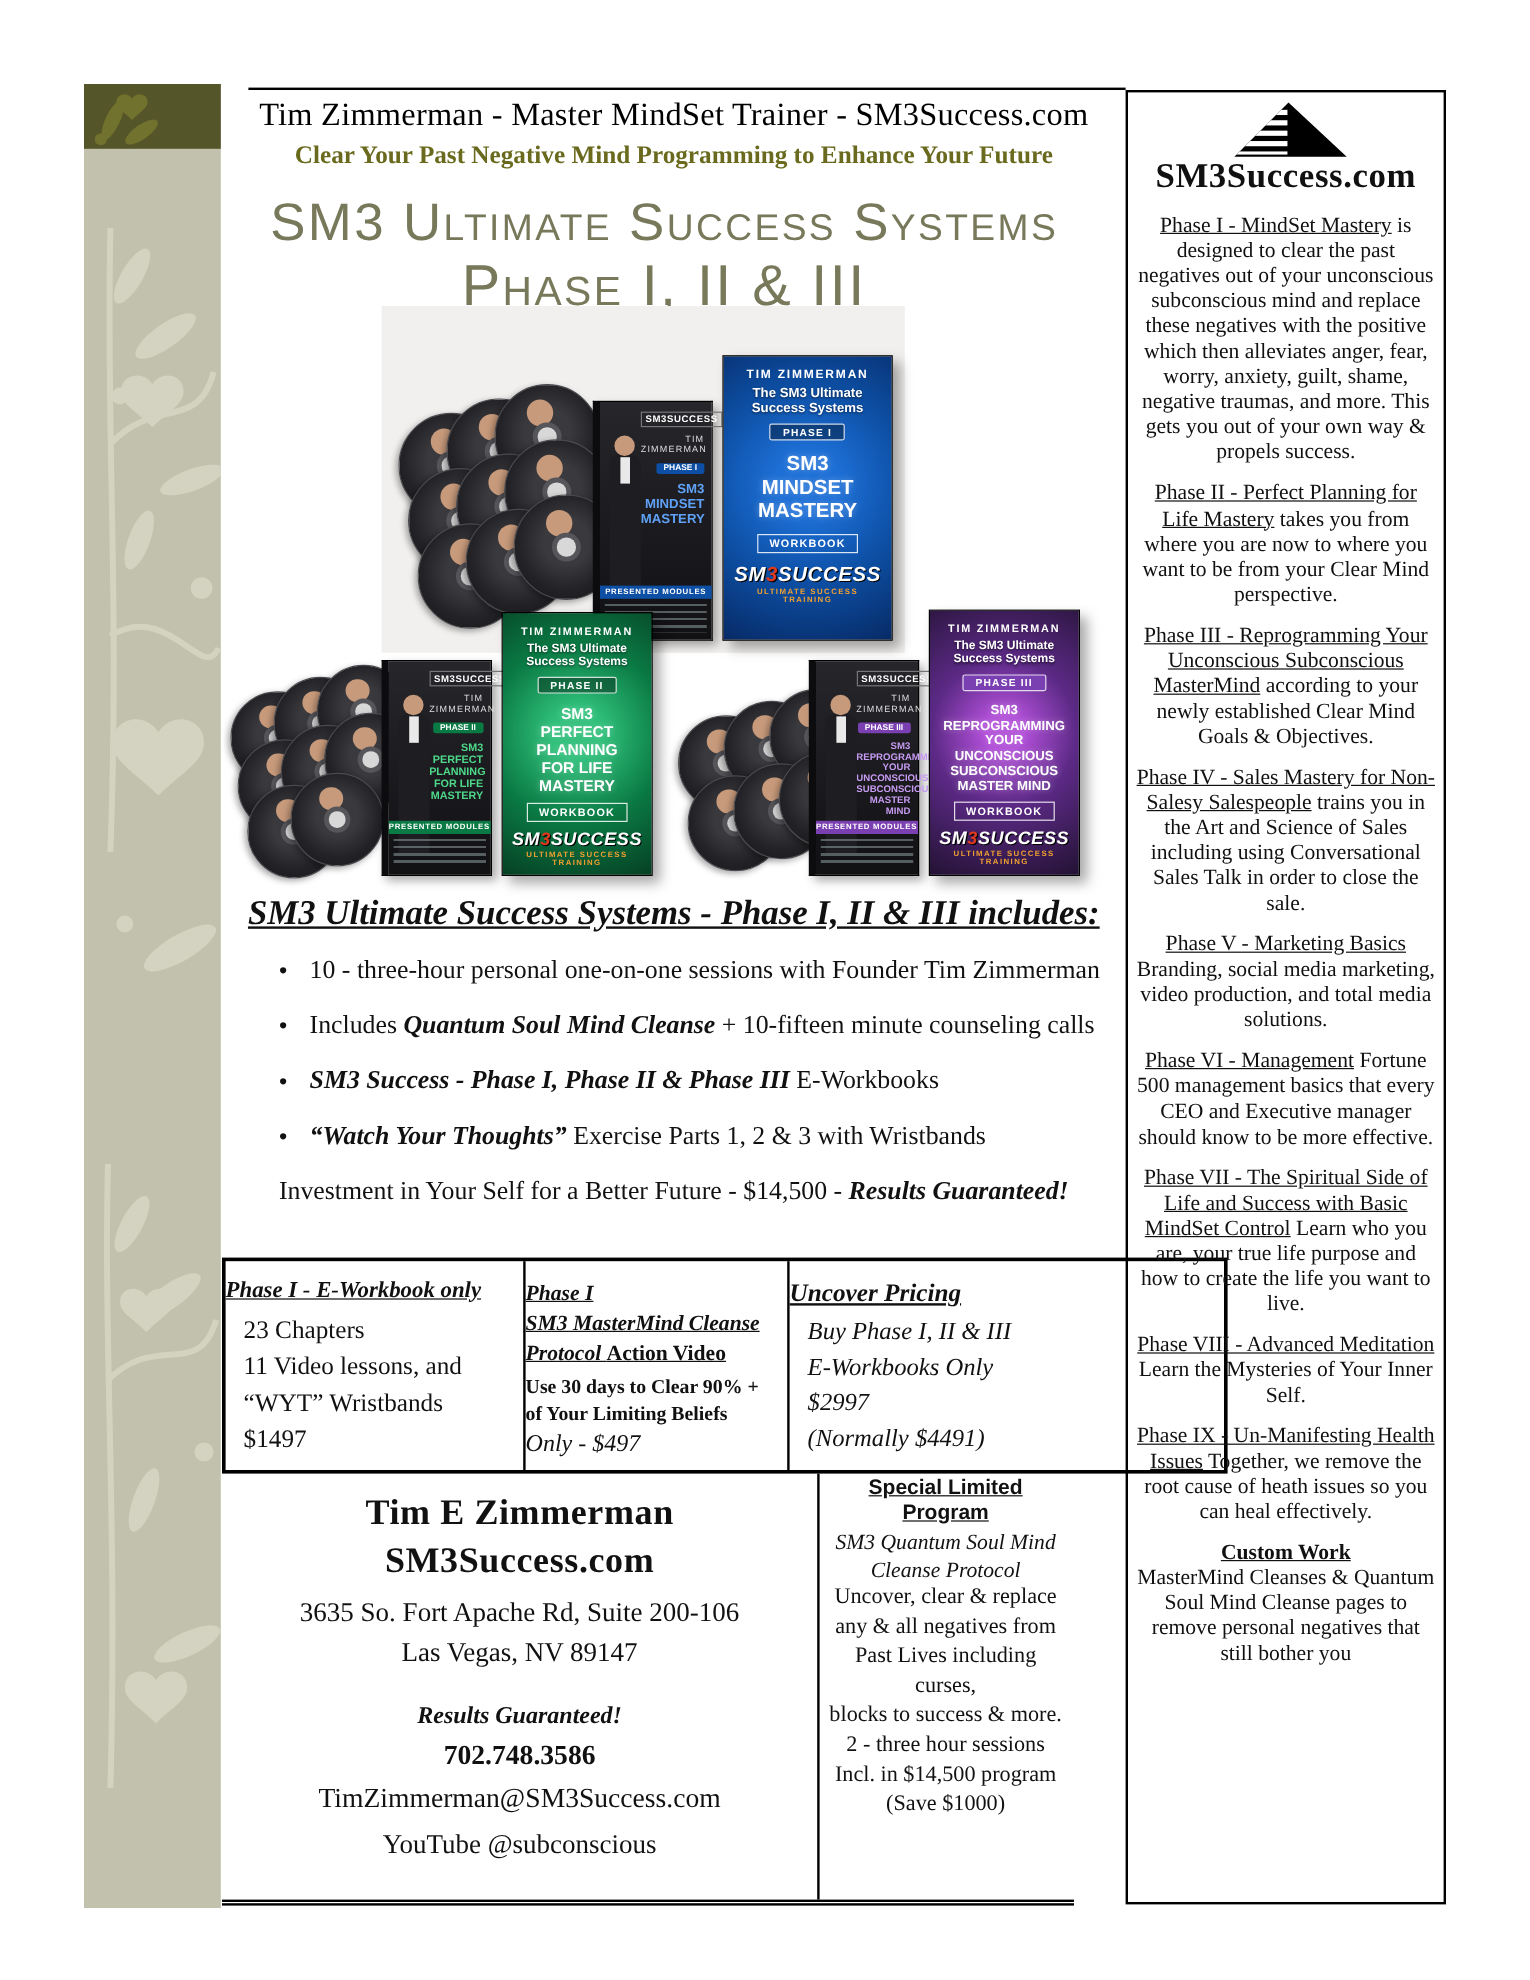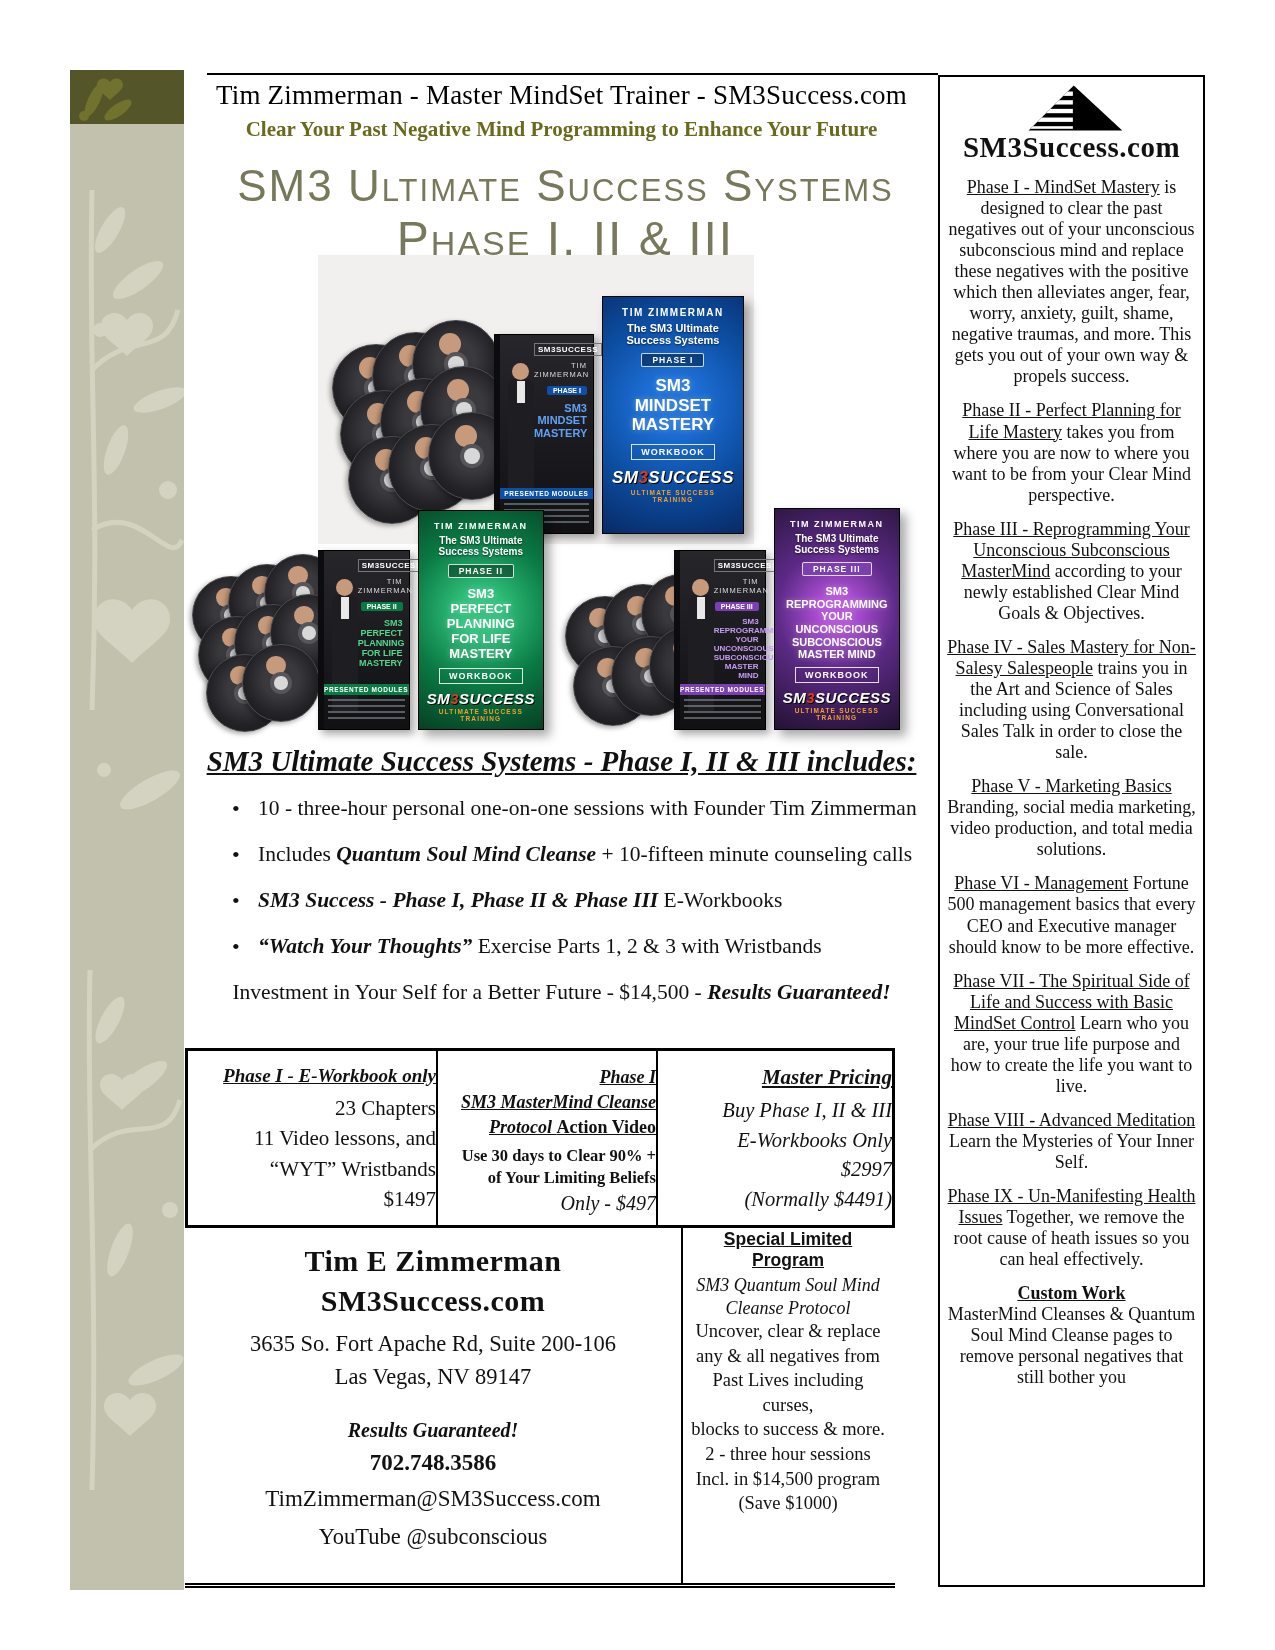--- a/index.html
+++ b/index.html
@@ -13,21 +13,21 @@
 
   
   .top-rule{position:absolute;left:207px;top:73px;width:731px;height:2px;background:#000;}
 
   
   .hdr{position:absolute;left:185px;top:80px;width:753px;text-align:center;}
   .hdr-line1{font-size:27px;letter-spacing:.2px;color:#000;}
   .hdr-tagline{margin-top:6px;font-size:21px;font-weight:bold;color:var(--olive_text);}
   .big-title{position:absolute;left:185px;top:162px;width:737px;text-align:center;
              font-family:"Liberation Sans", sans-serif;color:var(--title_olive);
-             font-variant:small-caps;font-weight:400;padding-left:12px;}
+             font-variant:small-caps;font-weight:400;}
   .big-title .t1{font-size:44px;letter-spacing:2px;line-height:1.1;}
   .big-title .t2{font-size:48px;letter-spacing:2px;line-height:1.2;}
 
   
   .panel{position:absolute;display:flex;align-items:flex-end;font-family:"Liberation Sans", sans-serif;}
   .panel.first{background:#f1f0ee;padding:14px 10px 10px 14px;}
   .discs{position:relative;}
   .disc{position:absolute;border-radius:50%;background:radial-gradient(circle at 50% 45%,#3a3a3e 0 30%,#232327 62%,#141416 100%);
         border:1px solid #4a4a4e;box-shadow:-2px 2px 5px rgba(0,0,0,.35);}
   .disc::before{content:"";position:absolute;left:30%;top:14%;width:26%;height:26%;border-radius:50%;background:#c79a7b;}
@@ -71,22 +71,22 @@
   
   .includes{position:absolute;left:188px;top:745px;width:747px;}
   .inc-head{text-align:center;font-size:29px;font-weight:bold;font-style:italic;text-decoration:underline;}
   .bullets{list-style:none;margin:18px 0 0;padding:0 0 0 44px;}
   .bullet{position:relative;font-size:21.5px;margin-bottom:21px;padding-left:26px;}
   .bullet::before{content:"\2022";position:absolute;left:0;top:0;font-size:22px;}
   .bi{font-weight:bold;font-style:italic;}
   .invest{text-align:center;font-size:21.5px;margin-top:4px;}
 
   
-  .pricing{position:absolute;left:185px;top:1048px;width:710px;height:180px;border:3px solid #000;
-           display:flex;box-sizing:border-box;text-align:right;}
+  .pricing{position:absolute;left:185px;top:1048px;width:838px;height:180px;border:3px solid #000;
+           display:flex;box-sizing:border-box;text-align:left;}
   .pcol{box-sizing:border-box;padding-top:14px;}
   .pcol1{width:250px;border-right:2px solid #000;}
   .pcol2{width:220px;border-right:2px solid #000;}
   .pcol3{width:234px;}
   .ptitle{font-size:19px;font-weight:bold;font-style:italic;text-decoration:underline;}
   .plines{white-space:pre-line;font-size:21px;line-height:1.45;margin-top:6px;padding-left:15px;}
   .p2t{font-size:18px;font-weight:bold;font-style:italic;text-decoration:underline;line-height:1.4;}
   .p2t .up{font-style:normal;}
   .p2body{font-size:16.5px;font-weight:bold;line-height:1.35;margin-top:4px;}
   .p2price{font-size:20px;font-style:italic;margin-top:3px;}
@@ -310,21 +310,21 @@
     </div>
     <div class="pcol pcol2">
       <div class="p2t">Phase I</div>
       <div class="p2t">SM3 MasterMind Cleanse</div>
       <div class="p2t"><span>Protocol </span><span class="up">Action Video</span></div>
       <div class="p2body">Use 30 days to Clear 90% +</div>
       <div class="p2body" style="margin-top:0">of  Your Limiting Beliefs</div>
       <div class="p2price">Only - $497</div>
     </div>
     <div class="pcol pcol3">
-      <div class="ptitle">Master Pricing</div>
+      <div class="ptitle">Uncover Pricing</div>
       <div class="plines">Buy Phase I, II &amp; III
 E-Workbooks Only
 $2997
 (Normally $4491)</div>
     </div>
   </div>
 
   <div class="bottom">
     <div class="contact">
       <div class="c-name">Tim E Zimmerman</div>

